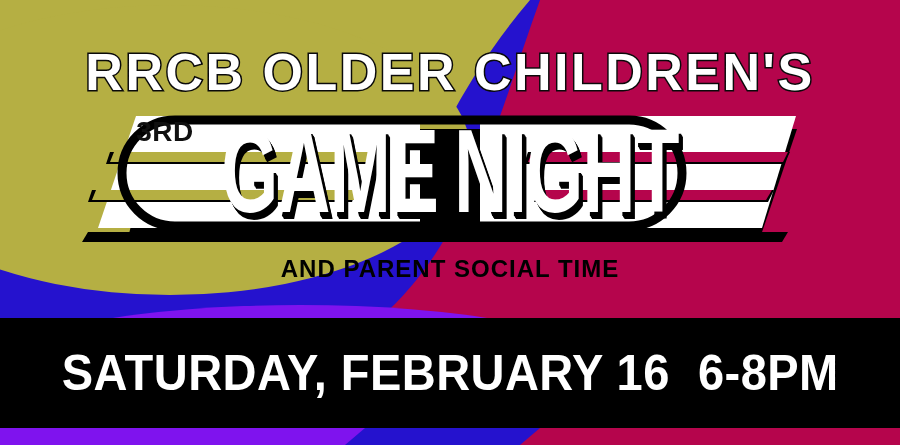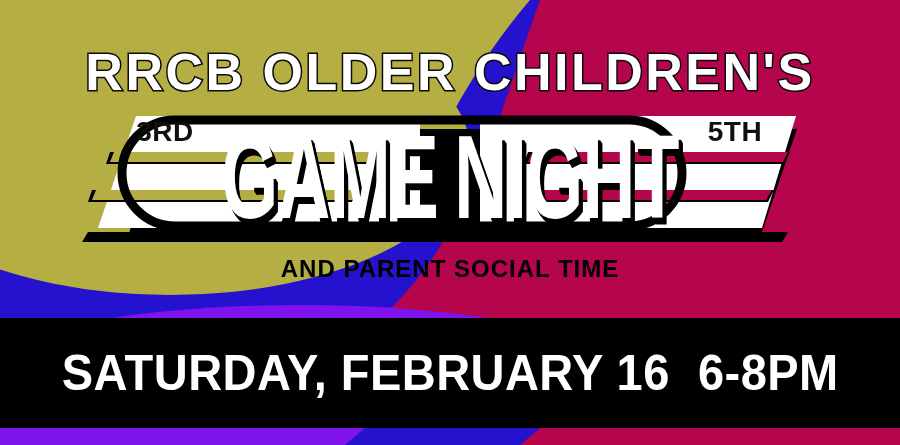--- a/index.html
+++ b/index.html
@@ -67,21 +67,20 @@
   #grade-left  { left: 110px; width: 110px; text-align: center; }
   #grade-right { left: 680px; width: 110px; text-align: center; }
 
   .wordmark-wrap {
     position: absolute;
     left: 0;
     top: 4px;
     width: 900px;
     height: 130px;
     display: flex;
-    align-items: center;
     justify-content: center;
     pointer-events: none;
   }
   .wordmark {
     font-family: "Liberation Sans Narrow", "Liberation Sans", sans-serif;
     font-size: 118px;
     line-height: 118px;
     font-weight: 700;
     font-stretch: condensed;
     letter-spacing: -1px;
@@ -193,21 +192,20 @@
         <path d="M 544 82 L 772 82 L 766 92 L 538 92 Z" fill="#B5054C"></path>
       </g>
 
       <rect x="122" y="12" width="560" height="106" rx="53" ry="53" fill="none" stroke="#000000" stroke-width="9"></rect>
 
       <path d="M 88 124 L 788 124 L 782 134 L 82 134 Z" fill="#000000"></path>
     </svg>
 
     <div class="grade-tag" id="grade-left">3RD</div>
 
-    <div class="grade-tag" id="grade-right">5TH</div>
 
     <div class="wordmark-wrap">
       <div class="wordmark"><span>GAME</span><span class="gap"></span><span>NIGHT</span></div>
     </div>
   </div>
 
   <div class="subtitle">AND PARENT SOCIAL TIME</div>
 
   <div id="date-bar">
     <div class="date-line"><span>SATURDAY, FEBRUARY 16</span><span class="spacer"></span><span>6-8PM</span></div>

